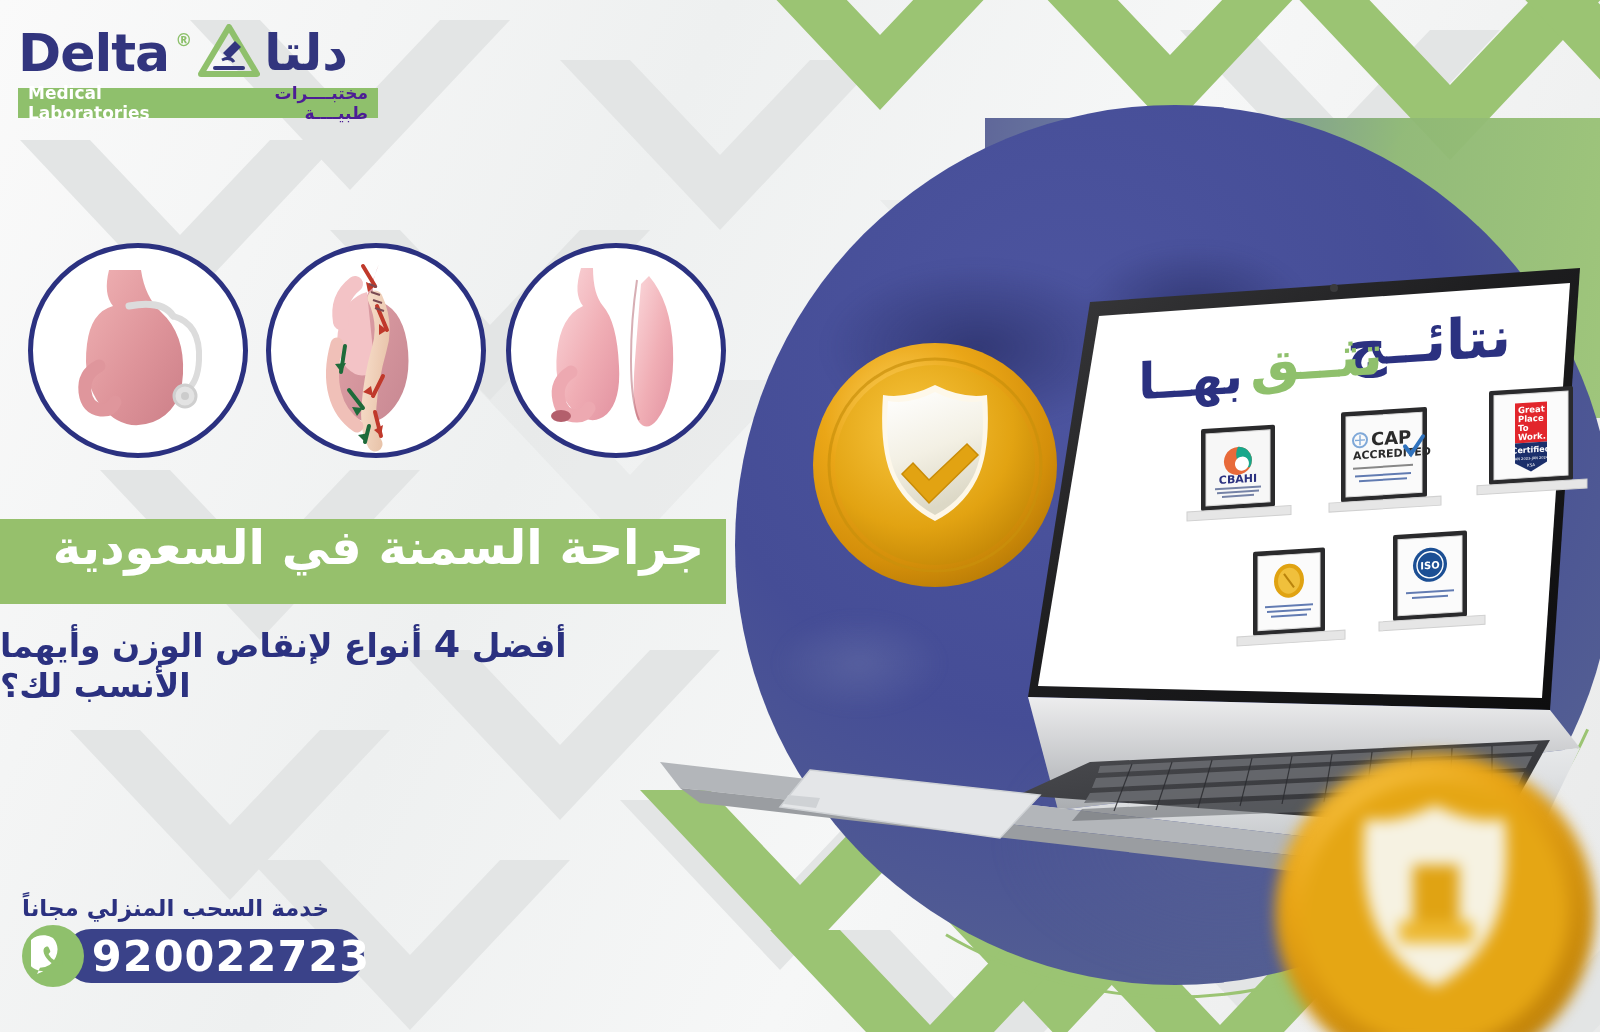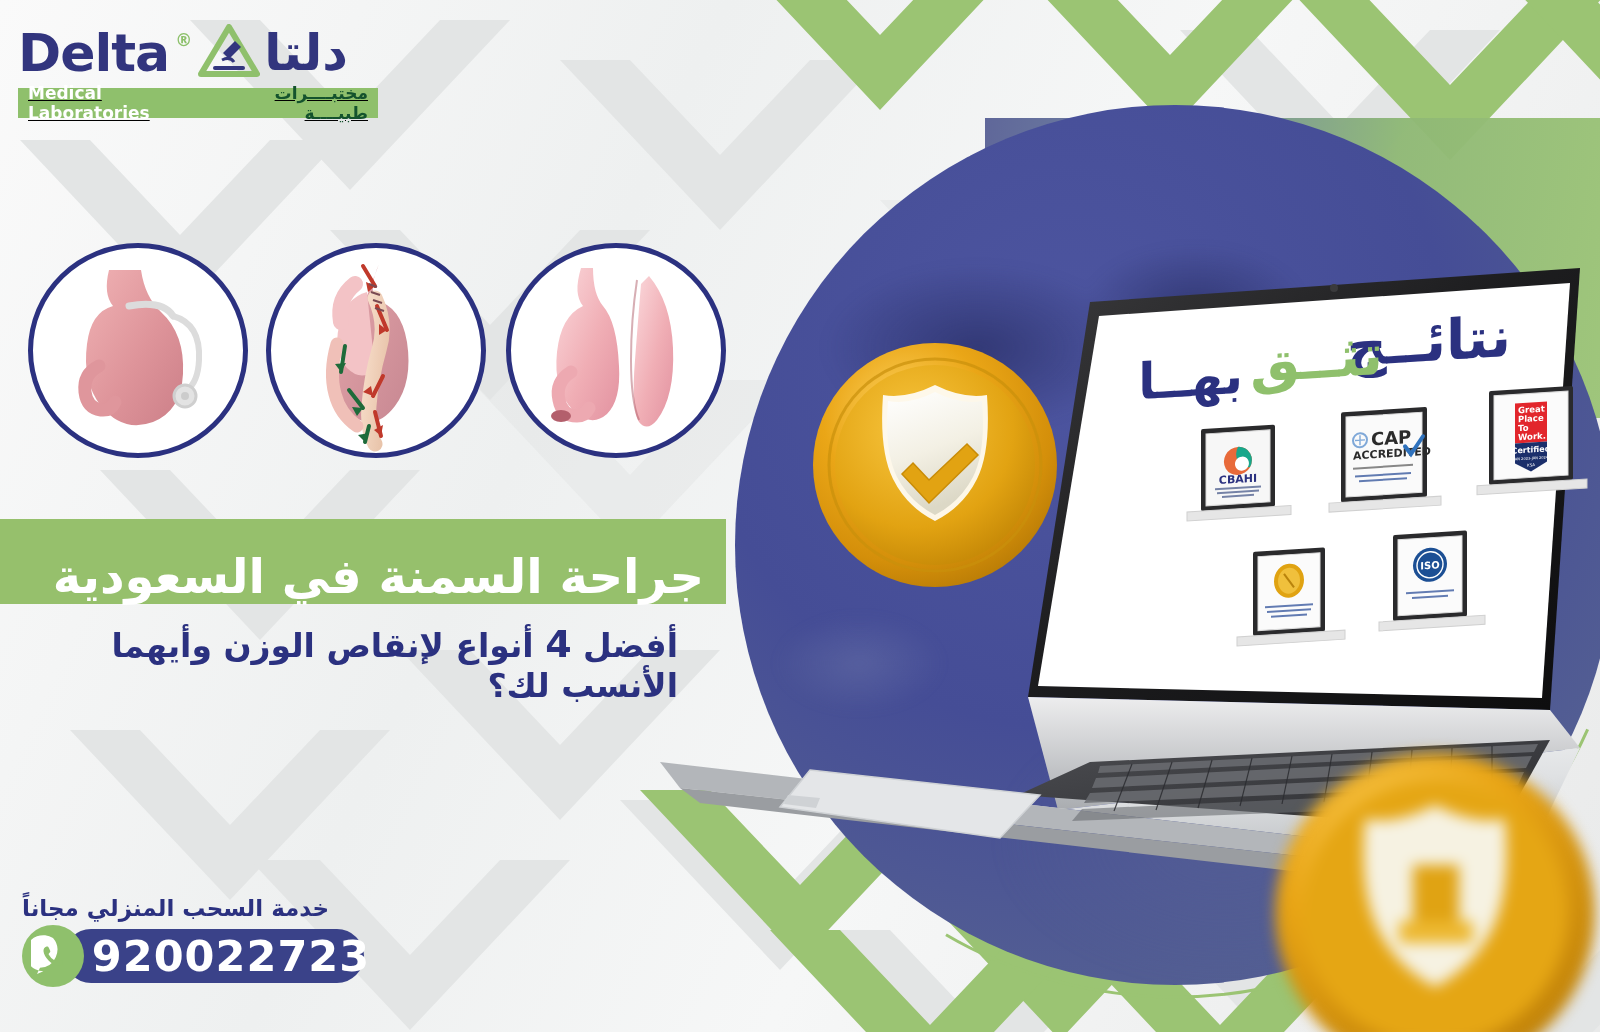--- a/index.html
+++ b/index.html
@@ -43,39 +43,39 @@
 
   
   .logo{position:absolute;left:18px;top:22px;width:380px;}
   .logo-top{display:flex;align-items:center;height:62px;text-align:right;}
   .logo-delta{font-family:"DejaVu Sans","Liberation Sans",sans-serif;font-weight:bold;
      font-size:52px;color:#32357e;letter-spacing:-1px;line-height:1;}
   .logo-reg{font-size:17px;color:#8cc06a;font-weight:bold;margin:-26px 2px 0 6px;}
   .logo-tri{margin:0 4px;}
   .logo-ar{font-size:50px;color:#32357e;font-weight:bold;line-height:1;direction:rtl;margin-right:11px;}
   .logo-bar{background:#8fc06c;height:30px;display:flex;align-items:center;
-     justify-content:center;padding:0 10px;margin-top:4px;width:340px;text-decoration:underline;}
+     justify-content:center;padding:0 10px;margin-top:4px;width:340px;}
   .logo-bar .en{color:#ffffff;font-weight:bold;font-size:17px;}
-  .logo-bar .ar{color:#14532d;font-weight:bold;font-size:17px;direction:rtl;letter-spacing:1px;}
+  .logo-bar .ar{color:#4c1d95;font-weight:bold;font-size:17px;direction:rtl;letter-spacing:1px;}
 
   
   .circles{position:absolute;left:18px;top:243px;width:720px;height:215px;}
   .scircle{position:absolute;top:0;width:220px;height:215px;border-radius:50%;
      background:#ffffff;border:5px solid #2b3180;box-sizing:border-box;overflow:hidden;}
   .scircle.c1{left:10px;}
   .scircle.c2{left:248px;}
   .scircle.c3{left:488px;}
 
   
   .headline-bar{
     position:absolute;left:0;top:519px;width:726px;height:85px;background:#96c06c;
-    display:flex;align-items:flex-end;justify-content:flex-end;padding-right:22px;box-sizing:border-box;}
+    display:flex;align-items:flex-start;justify-content:flex-end;padding-right:22px;box-sizing:border-box;}
   .headline-bar .txt{color:#ffffff;font-size:48px;font-weight:bold;direction:rtl;
      font-family:"DejaVu Sans","Liberation Sans",sans-serif;letter-spacing:0px;}
-  .subhead{position:absolute;left:0;top:622px;width:700px;text-align:right;padding-right:22px;
+  .subhead{position:absolute;left:0;top:622px;width:700px;text-align:left;padding-right:22px;
      box-sizing:border-box;direction:rtl;color:#2b3180;font-size:33px;font-weight:bold;}
   .subhead b{font-size:38px;}
 
   
   .contact{position:absolute;left:22px;top:895px;width:420px;}
   .contact-note{text-align:left;width:330px;color:#2b3180;font-size:23px;font-weight:bold;
      direction:rtl;margin:0 0 4px 0;}
   .contact-row{position:relative;height:62px;width:350px;}
   .phone-pill{position:absolute;left:42px;top:4px;width:300px;height:54px;border-radius:27px;
      background:#3a4289;display:flex;align-items:center;justify-content:center;}

